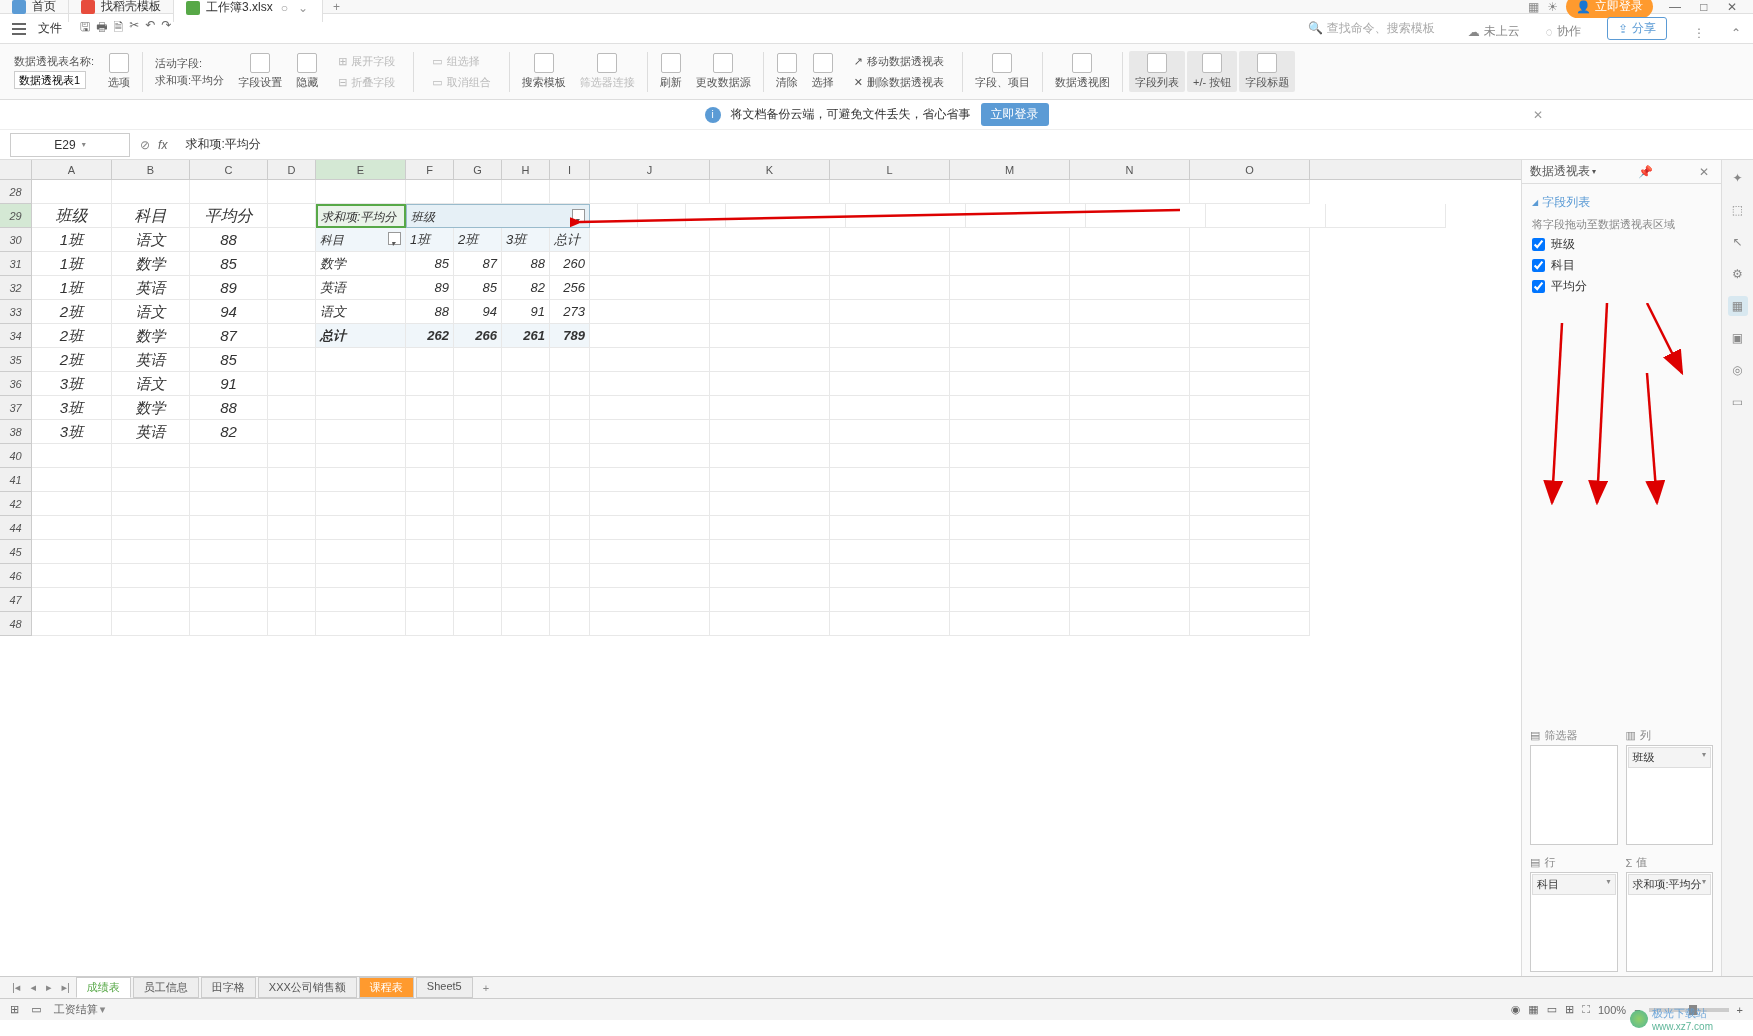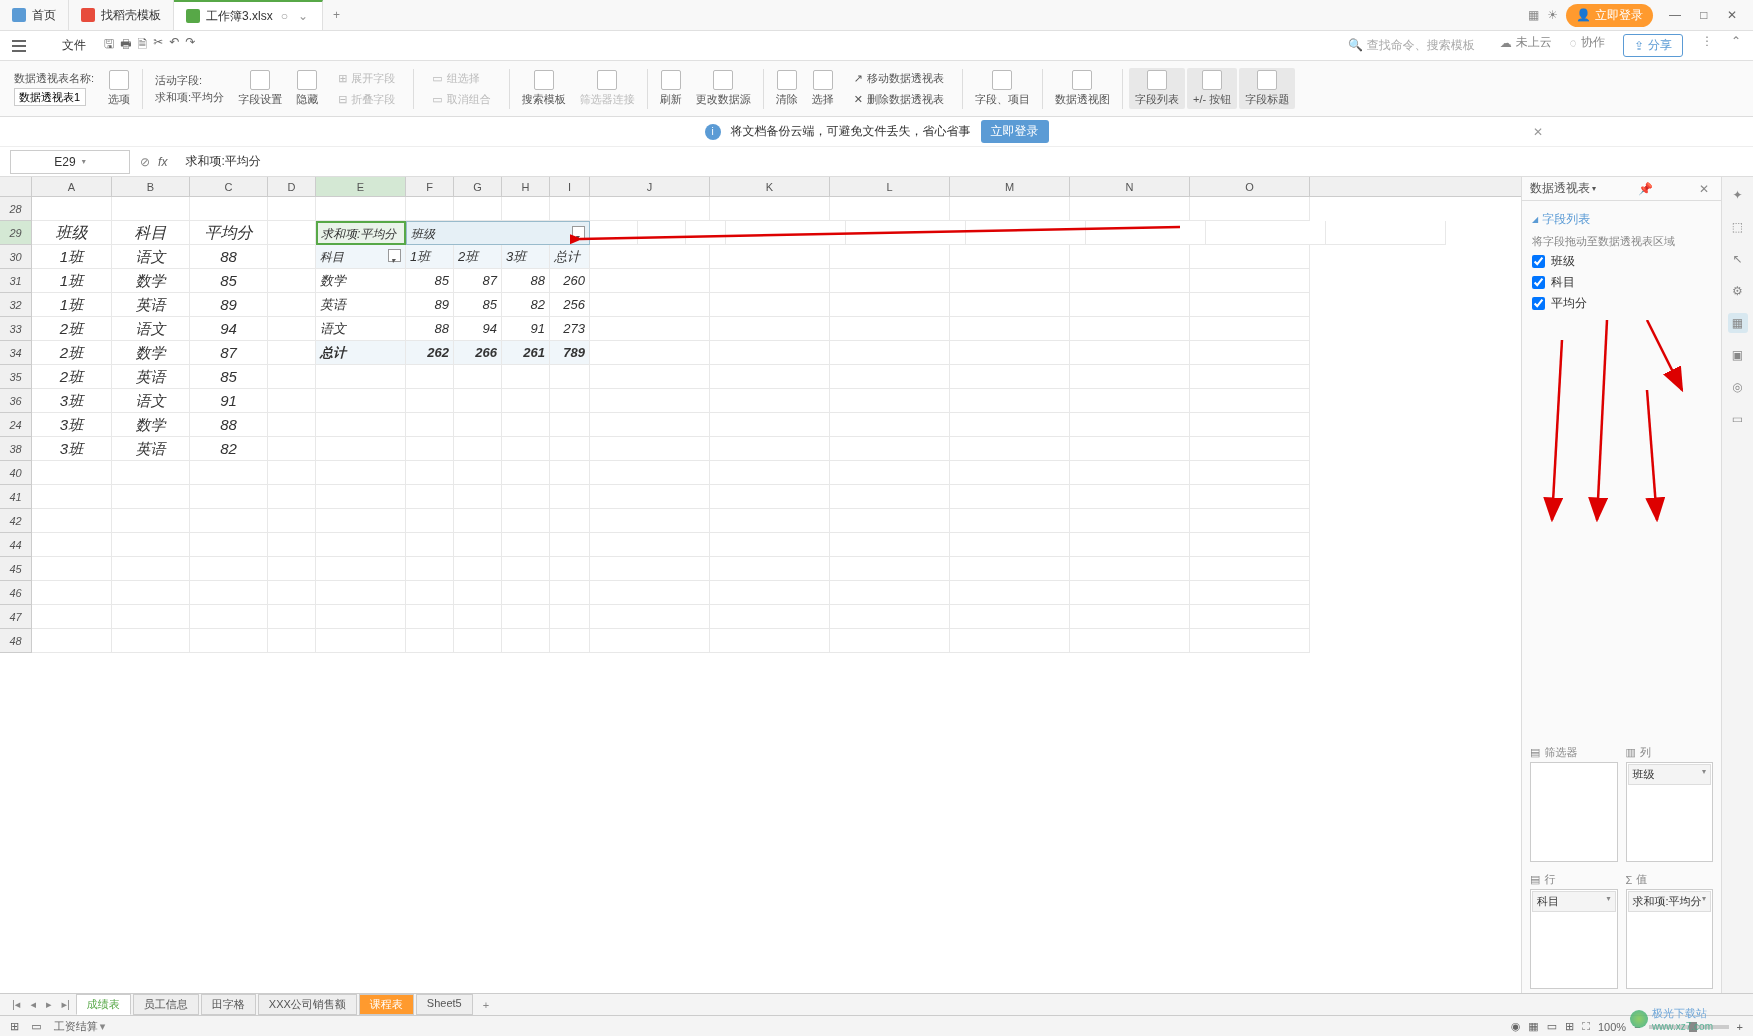--- a/index.html
+++ b/index.html
@@ -1,39 +1,39 @@
 <!DOCTYPE html>
 <html><head>
 <meta charset="utf-8">
 <style>
 * { box-sizing: border-box; margin: 0; padding: 0; }
 body { font-family: "Microsoft YaHei", Arial, sans-serif; font-size: 12px; color: #333; background: #fff; overflow: hidden; }
 
-.titlebar { height: 31px; background: #f8f8f8; display: flex; align-items: center; border-bottom: 1px solid #e0e0e0; }
+.titlebar { height: 14px; background: #f8f8f8; display: flex; align-items: center; border-bottom: 1px solid #e0e0e0; }
 .tab { height: 30px; padding: 0 12px; display: flex; align-items: center; gap: 6px; border-right: 1px solid #e0e0e0; cursor: pointer; }
 .tab.active { background: #fff; border-top: 2px solid #57a847; }
 .tab-icon { width: 14px; height: 14px; display: inline-block; border-radius: 2px; }
 .tab-close { color: #999; padding: 0 2px; }
 .tab-add { padding: 0 10px; color: #888; }
 .title-right { margin-left: auto; display: flex; align-items: center; gap: 8px; padding-right: 8px; }
 .login-btn { background: #ff9a2e; color: #fff; border-radius: 12px; padding: 3px 10px; display: flex; align-items: center; gap: 4px; }
 .win-btns span { padding: 0 8px; color: #666; }
 
 .menubar { height: 30px; display: flex; align-items: center; padding: 0 12px; gap: 4px; border-bottom: 1px solid #e0e0e0; }
 .menu-left { display: flex; align-items: center; gap: 6px; }
 .hamburger { width: 14px; height: 12px; display: flex; flex-direction: column; justify-content: space-between; }
 .hamburger div { height: 2px; background: #666; }
-.file-label { padding: 2px 6px; margin-left: 24px; }
+.file-label { padding: 2px 6px; }
 .quick-icons { display: flex; gap: 6px; margin-left: 6px; }
 .quick-icons span { color: #666; }
 .menu-tabs { display: flex; gap: 2px; margin-left: 20px; }
 .menu-tab { padding: 4px 10px; color: #555; }
 .menu-tab.active { background: #57a847; color: #fff; border-radius: 3px; }
 .menu-tab.design { color: #5b9bd5; }
-.menu-right { margin-left: auto; display: flex; align-items: flex-start; gap: 18px; }
+.menu-right { margin-left: auto; display: flex; align-items: flex-end; gap: 26px; }
 .search-box { border: 1px solid transparent; color: #aaa; padding: 2px 6px; }
 .cloud-txt { color: #888; display: flex; align-items: center; gap: 4px; }
 .share-btn { border: 1px solid #5b9bd5; color: #5b9bd5; border-radius: 3px; padding: 2px 10px; display: flex; align-items: center; gap: 4px; }
 
 .ribbon { height: 56px; background: #fafafa; border-bottom: 1px solid #ddd; display: flex; align-items: center; padding: 0 8px; gap: 2px; font-size: 11px; }
 .ribbon-group { display: flex; flex-direction: column; align-items: flex-start; padding: 2px 6px; gap: 2px; }
 .ribbon-label { color: #555; }
 .ribbon-input { border: 1px solid #ccc; background: #fff; padding: 1px 4px; width: 72px; height: 18px; font-size: 11px; }
 .ribbon-btn { display: flex; flex-direction: column; align-items: center; padding: 2px 6px; color: #555; gap: 2px; }
 .ribbon-btn.h { flex-direction: row; gap: 4px; }
@@ -486,21 +486,21 @@
           <div class="cell " style="width: 48px;"></div>
           <div class="cell " style="width: 40px;"></div>
           <div class="cell " style="width: 120px;"></div>
           <div class="cell " style="width: 120px;"></div>
           <div class="cell " style="width: 120px;"></div>
           <div class="cell " style="width: 120px;"></div>
           <div class="cell " style="width: 120px;"></div>
           <div class="cell " style="width: 120px;"></div>
         </div>
         <div class="row">
-          <div class="rownum">24</div>
+          <div class="rownum">37</div>
           <div class="cell data" style="width: 80px;">3班</div>
           <div class="cell data" style="width: 78px;">数学</div>
           <div class="cell data" style="width: 78px;">88</div>
           <div class="cell " style="width: 48px;"></div>
           <div class="cell " style="width: 90px;"></div>
           <div class="cell " style="width: 48px;"></div>
           <div class="cell " style="width: 48px;"></div>
           <div class="cell " style="width: 48px;"></div>
           <div class="cell " style="width: 40px;"></div>
           <div class="cell " style="width: 120px;"></div>

